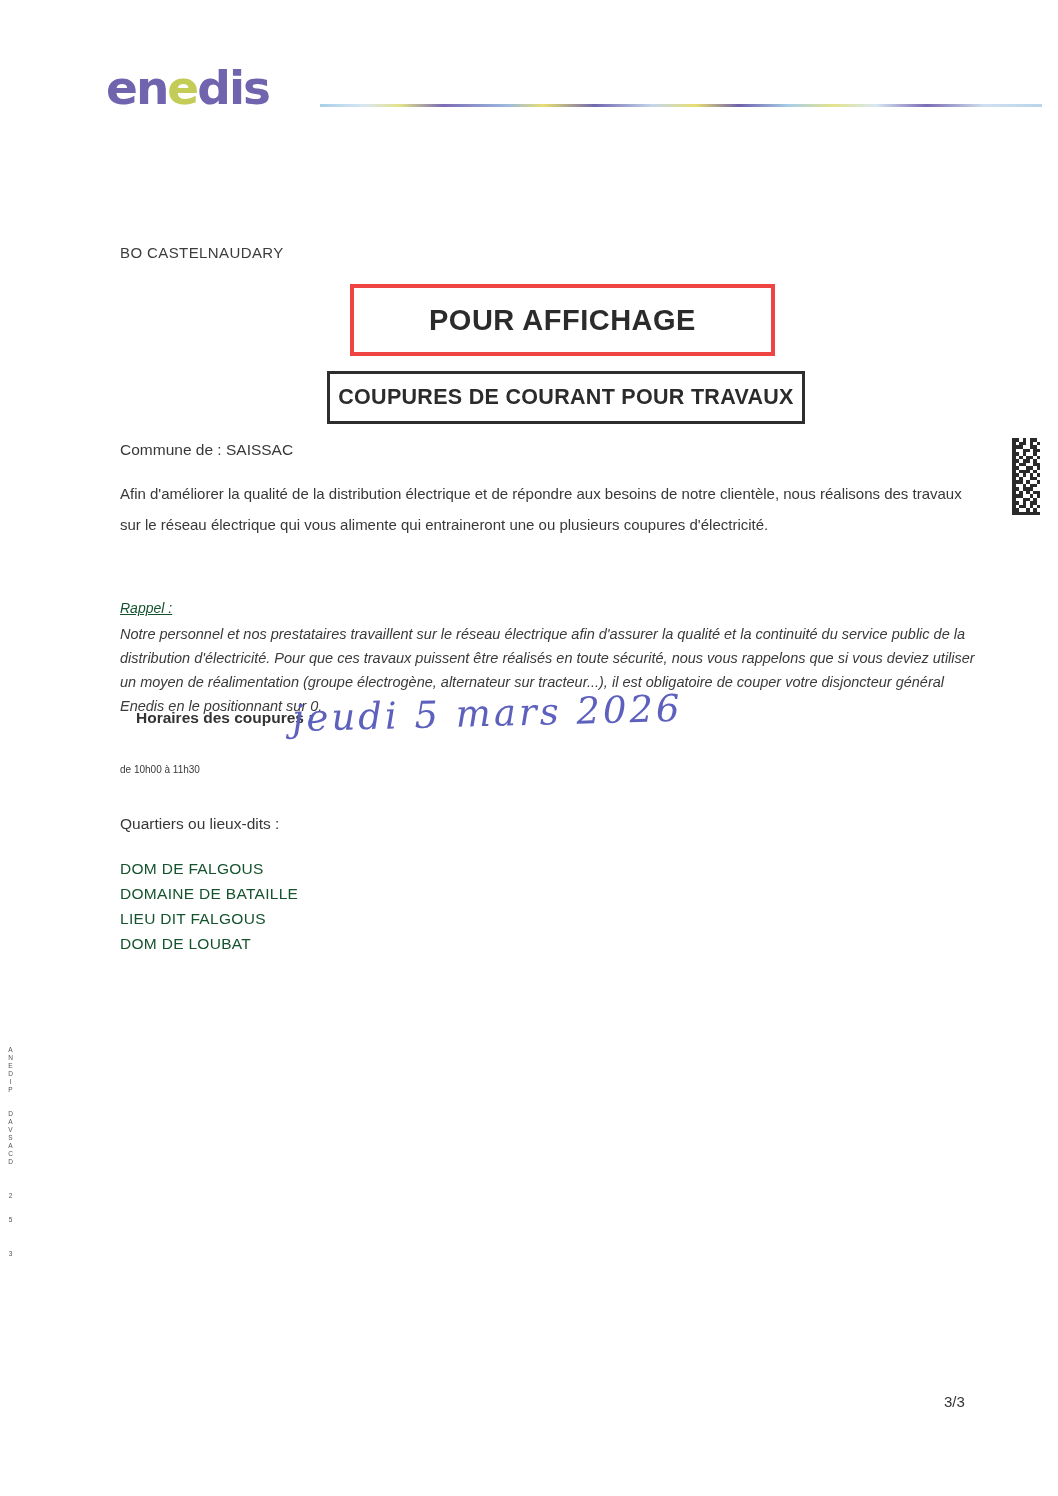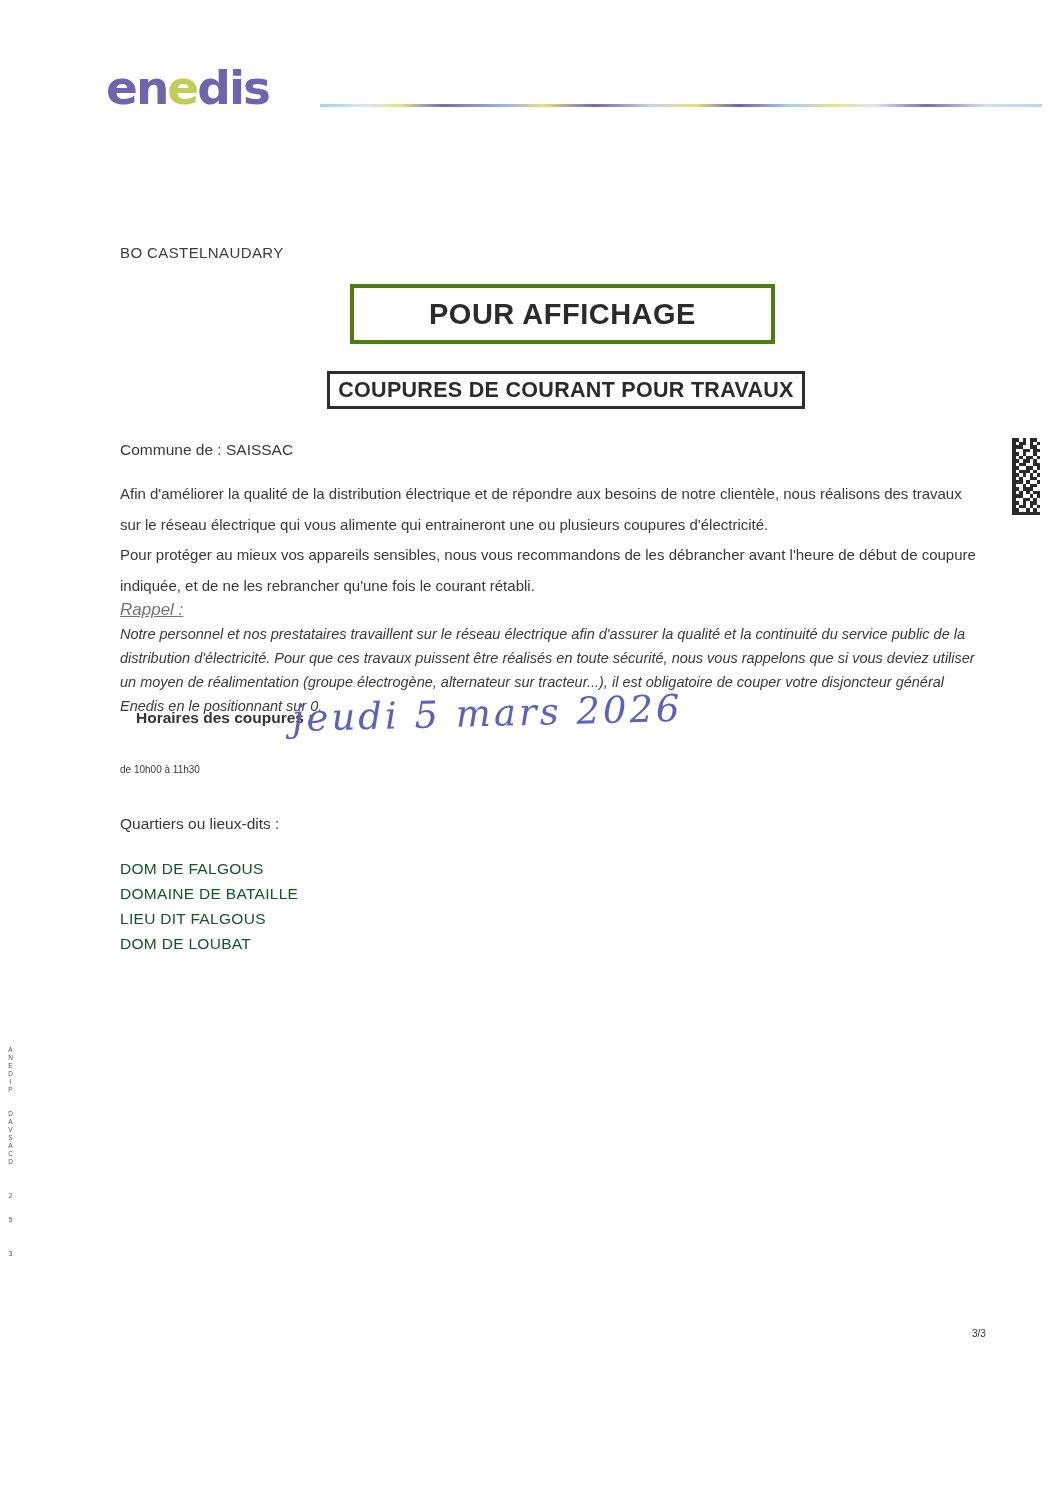--- a/index.html
+++ b/index.html
@@ -28,43 +28,43 @@
       #a8cfe9 0%, #d8e7f3 6%, #e3e489 11%, #7a6cb4 17%, #9db9e0 26%,
       #e8df70 31%, #7268b0 38%, #c3d6ec 46%, #e8df70 52%, #6f61ad 58%,
       #a8cfe9 65%, #e3e489 71%, #d8e7f3 77%, #7a6cb4 84%, #cfe0f0 92%, #b9d4ea 100%);
   }
   
   .office {
     position:absolute; left:120px; top:244px;
     font-size:15px; letter-spacing:0.4px; color:#3c3c3c;
   }
   .affichage-box {
-    position:absolute; left:350px; top:284px; width:425px; height:60px;
-    border:4px solid #4d7c0f;
+    position:absolute; left:350px; top:284px; width:425px; height:72px;
+    border:4px solid #ef4444;
     display:flex; align-items:center; justify-content:center;
   }
   .affichage-box span {
     font-size:29px; font-weight:bold; color:#2b2b2b; letter-spacing:0.5px;
   }
   .coupures-box {
-    position:absolute; left:327px; top:371px; width:478px; height:38px;
+    position:absolute; left:327px; top:371px; width:478px; height:53px;
     border:3px solid #2e2e2e;
     display:flex; align-items:center; justify-content:center;
   }
   .coupures-box span {
     font-size:21.5px; font-weight:bold; color:#2b2b2b; letter-spacing:0.3px;
   }
   
   .commune { position:absolute; left:120px; top:441px; font-size:15.5px; }
   .para { position:absolute; left:120px; width:862px; font-size:15px; line-height:31px; color:#383838; }
   .para1 { top:478px; }
   .para2 { top:539px; }
   .rappel-label {
     position:absolute; left:120px; top:600px;
-    font-size:17px; font-style:italic; text-decoration:underline; color:#737373;
+    font-size:14px; font-style:italic; text-decoration:underline; color:#14532d;
   }
   .rappel-text {
     position:absolute; left:120px; top:622px; width:862px;
     font-size:14.5px; font-style:italic; line-height:24px; color:#3a3a3a;
   }
   .horaires-label {
     position:absolute; left:120px; top:709px;
     font-size:15.5px; font-weight:bold; color:#333;margin-left:16px;
   }
   .handwriting {
@@ -87,21 +87,21 @@
   .margin-text {
     position:absolute; left:7px; top:1046px;
     display:flex; flex-direction:column; gap:16px;
     color:#50505c; font-size:6.5px;
   }
   .margin-text span {
     writing-mode:vertical-rl; text-orientation:upright; letter-spacing:1px;
   }
   .margin-text .mg-sep { margin-top:10px; }
   
-  .page-number { position:absolute; left:944px; top:1328px; font-size:10px; color:#333;margin-left:28px; }
+  .page-number { position:absolute; left:944px; top:1393px; font-size:15px; color:#333; }
 </style>
 </head>
 <body>
 
 <div class="page">
 
   <div class="logo">
     <span class="lp">en</span><span class="lg">e</span><span class="lp">dis</span>
   </div>
   <div class="header-line"></div>
@@ -110,21 +110,20 @@
 
   <div class="affichage-box">
     <span>POUR AFFICHAGE</span>
   </div>
   <div class="coupures-box">
     <span>COUPURES DE COURANT POUR TRAVAUX</span>
   </div>
 
   <div class="commune">Commune de : SAISSAC</div>
   <div class="para para1">Afin d'améliorer la qualité de la distribution électrique et de répondre aux besoins de notre clientèle, nous réalisons des travaux sur le réseau électrique qui vous alimente qui entraineront une ou plusieurs coupures d'électricité.</div>
-  <div class="para para2">Pour protéger au mieux vos appareils sensibles, nous vous recommandons de les débrancher avant l'heure de début de coupure indiquée, et de ne les rebrancher qu'une fois le courant rétabli.</div>
   <div class="rappel-label">Rappel :</div>
   <div class="rappel-text">Notre personnel et nos prestataires travaillent sur le réseau électrique afin d'assurer la qualité et la continuité du service public de la distribution d'électricité. Pour que ces travaux puissent être réalisés en toute sécurité, nous vous rappelons que si vous deviez utiliser un moyen de réalimentation (groupe électrogène, alternateur sur tracteur...), il est obligatoire de couper votre disjoncteur général Enedis en le positionnant sur 0.</div>
 
   <div class="horaires-label">Horaires des coupures :</div>
   <div class="handwriting">jeudi 5 mars 2026</div>
   <div class="horaires-value">de 10h00 à 11h30</div>
 
   <div class="quartiers-label">Quartiers ou lieux-dits :</div>
   <div class="quartiers-list">
     <div class="q-item">DOM DE FALGOUS</div>

